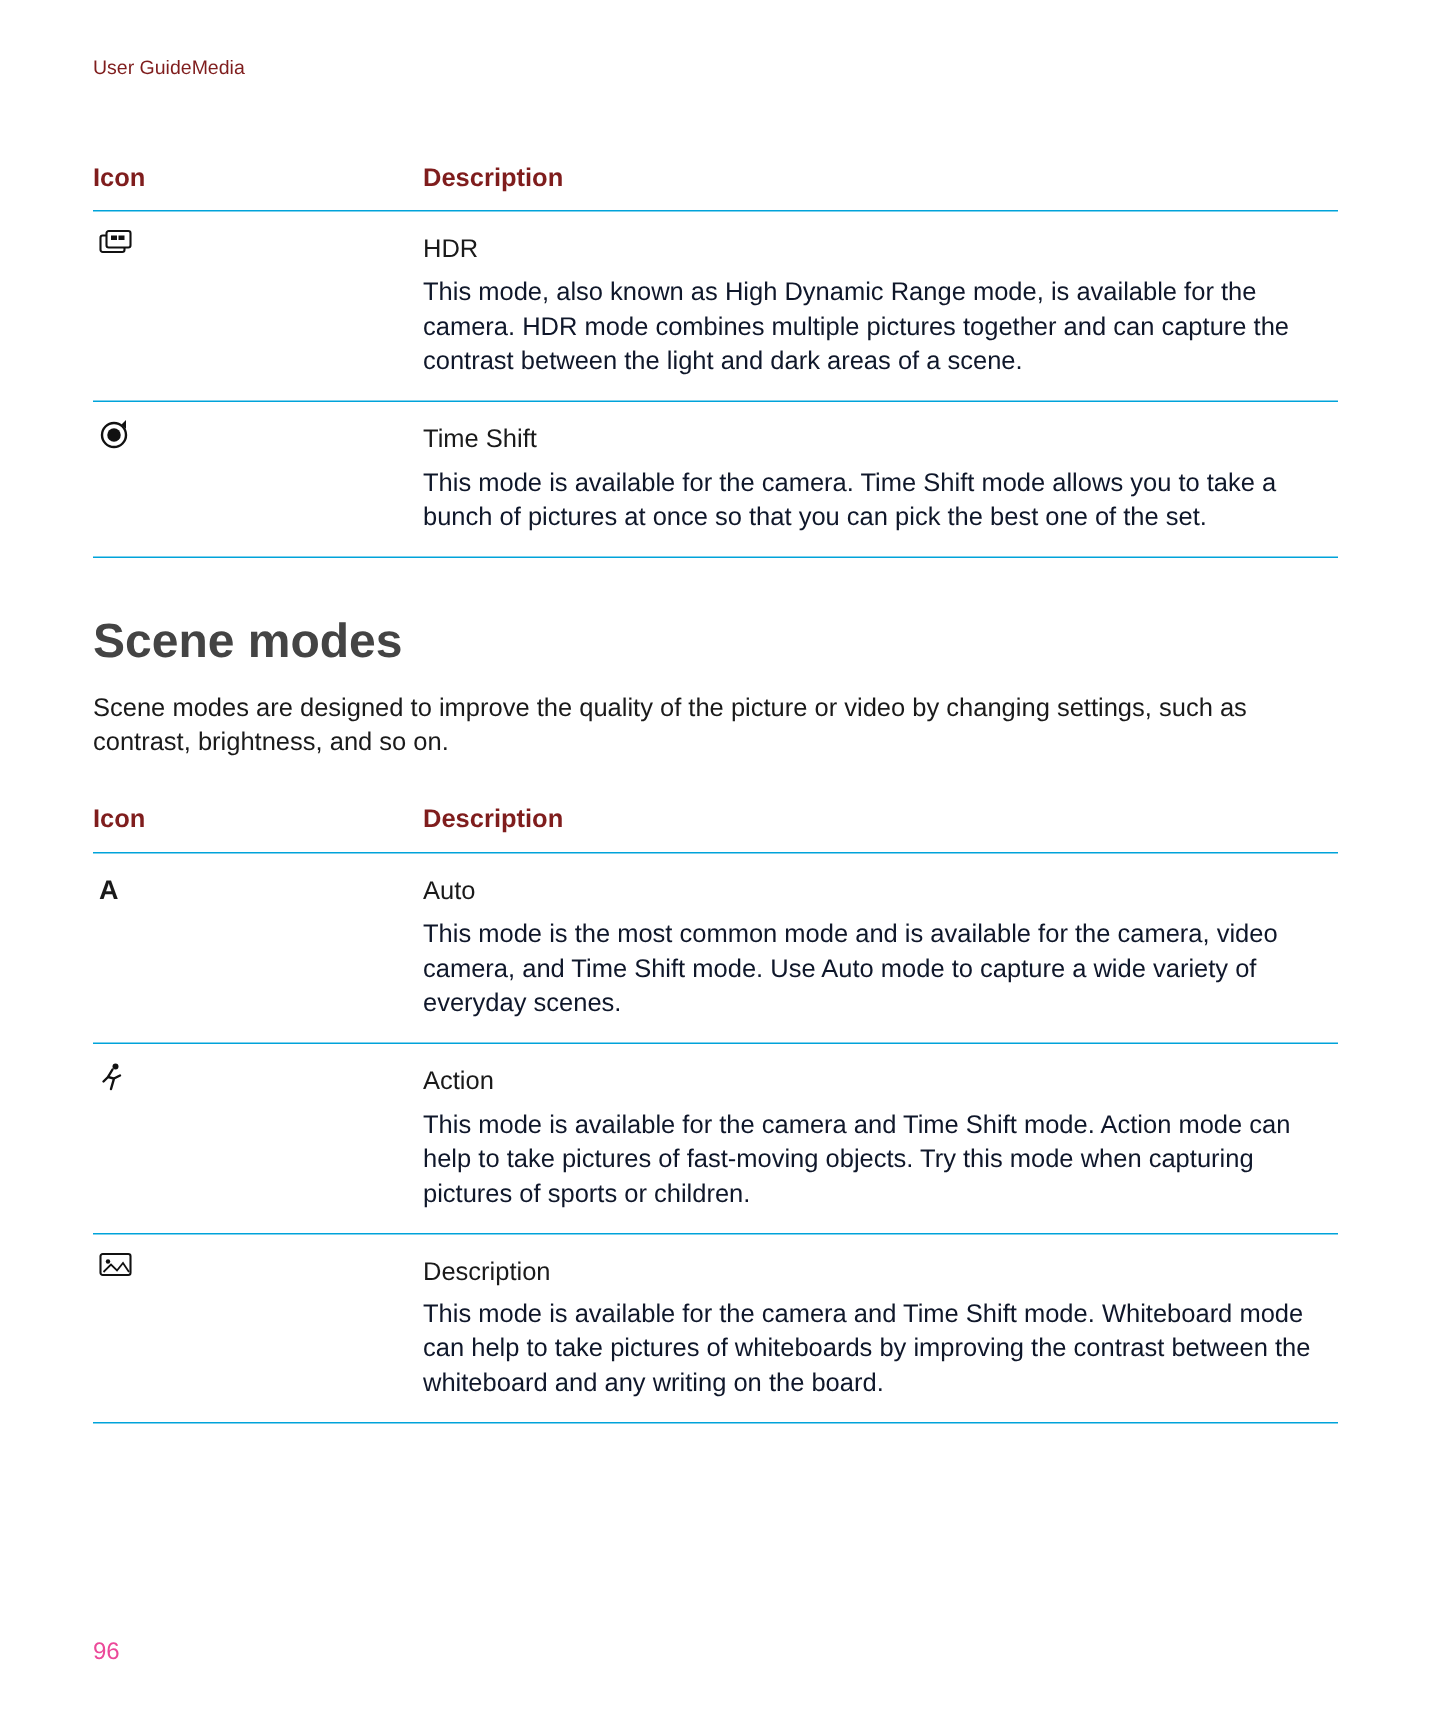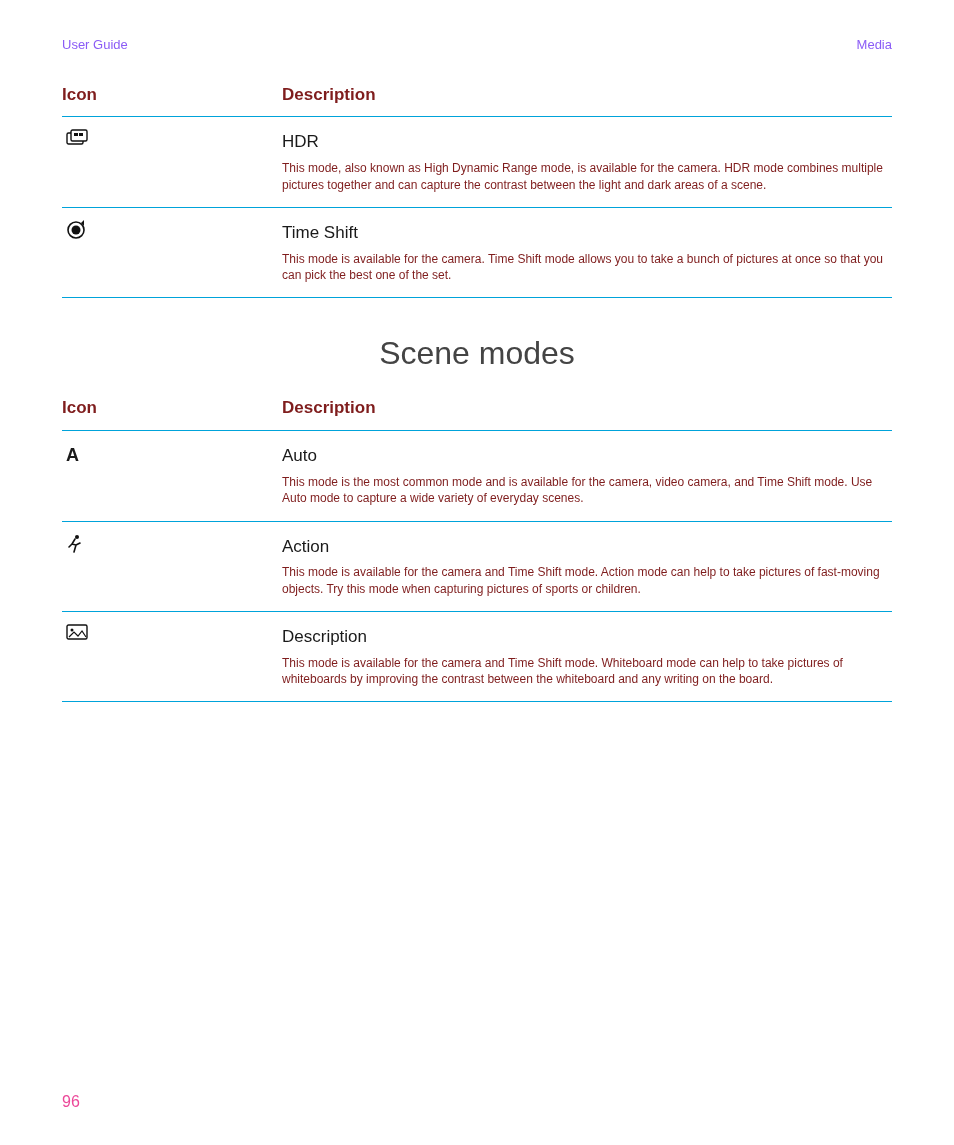--- a/index.html
+++ b/index.html
@@ -13,24 +13,23 @@
   }
   .page {
     width: 954px;
     height: 1145px;
     box-sizing: border-box;
     padding: 36px 62px 28px 62px;
     position: relative;
   }
   .running-head {
     display: flex;
-    justify-content: space-between;
     font-size: 13px;
-    color: #8b5cf6;
-    margin-bottom: 20px;
+    color: #7f1d1d;
+    margin-bottom: 44px;
   }
   table.spec {
     width: 100%;
     border-collapse: collapse;
     table-layout: fixed;
   }
   table.spec col.icon-col { width: 220px; }
   table.spec th {
     text-align: left;
     font-weight: 700;
@@ -51,29 +50,28 @@
     padding-left: 4px;
   }
   .mode-title {
     font-weight: 400;
     display: block;
     margin-bottom: 6px;
   }
   .mode-desc {
     display: block;
     font-weight: 400;
-    font-size: 12px;
-    color: #7f1d1d;
+    font-size: 17px;
+    color: #0f172a;
   }
   h2.section {
     font-size: 32px;
-    font-weight: 400;
+    font-weight: 700;
     color: #444;
     margin: 34px 0 12px 0;
-    text-align: center;
   }
   p.section-intro {
     margin: 0 0 18px 0;
     font-size: 17px;
   }
   .page-number {
     position: absolute;
     left: 62px;
     bottom: 32px;
     font-size: 16px;
@@ -128,20 +126,21 @@
         </td>
         <td>
           <span class="mode-title">Time Shift</span>
           <span class="mode-desc">This mode is available for the camera. Time Shift mode allows you to take a bunch of pictures at once so that you can pick the best one of the set.</span>
         </td>
       </tr>
     </tbody>
   </table>
 
   <h2 class="section">Scene modes</h2>
+  <p class="section-intro">Scene modes are designed to improve the quality of the picture or video by changing settings, such as contrast, brightness, and so on.</p>
 
   <table class="spec">
     <colgroup>
         <col class="icon-col">
         <col>
       </colgroup>
     <thead>
       <tr>
         <th>Icon</th>
         <th>Description</th>

